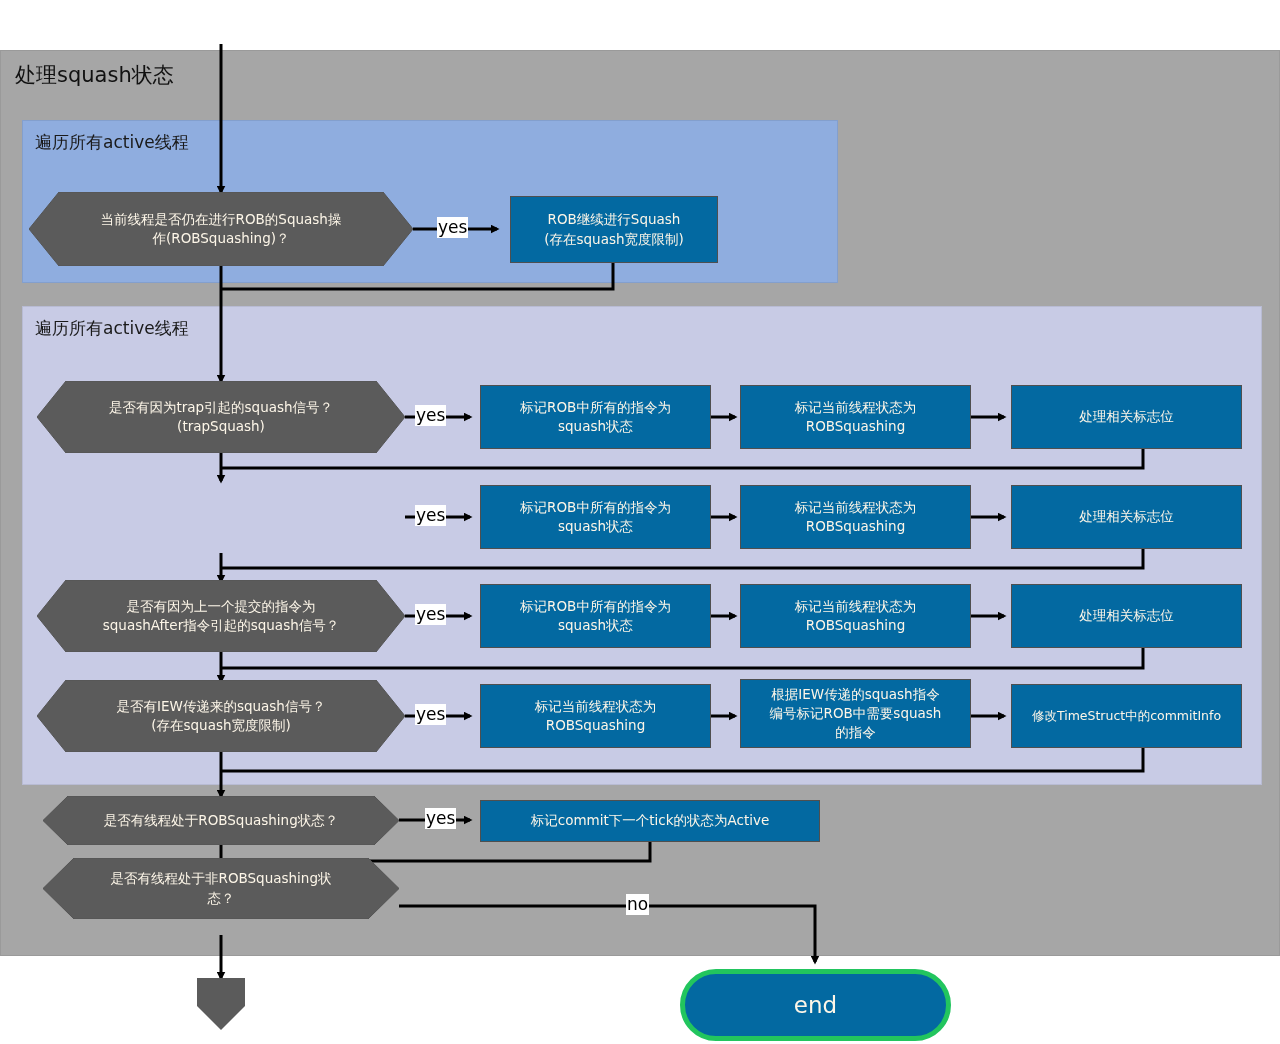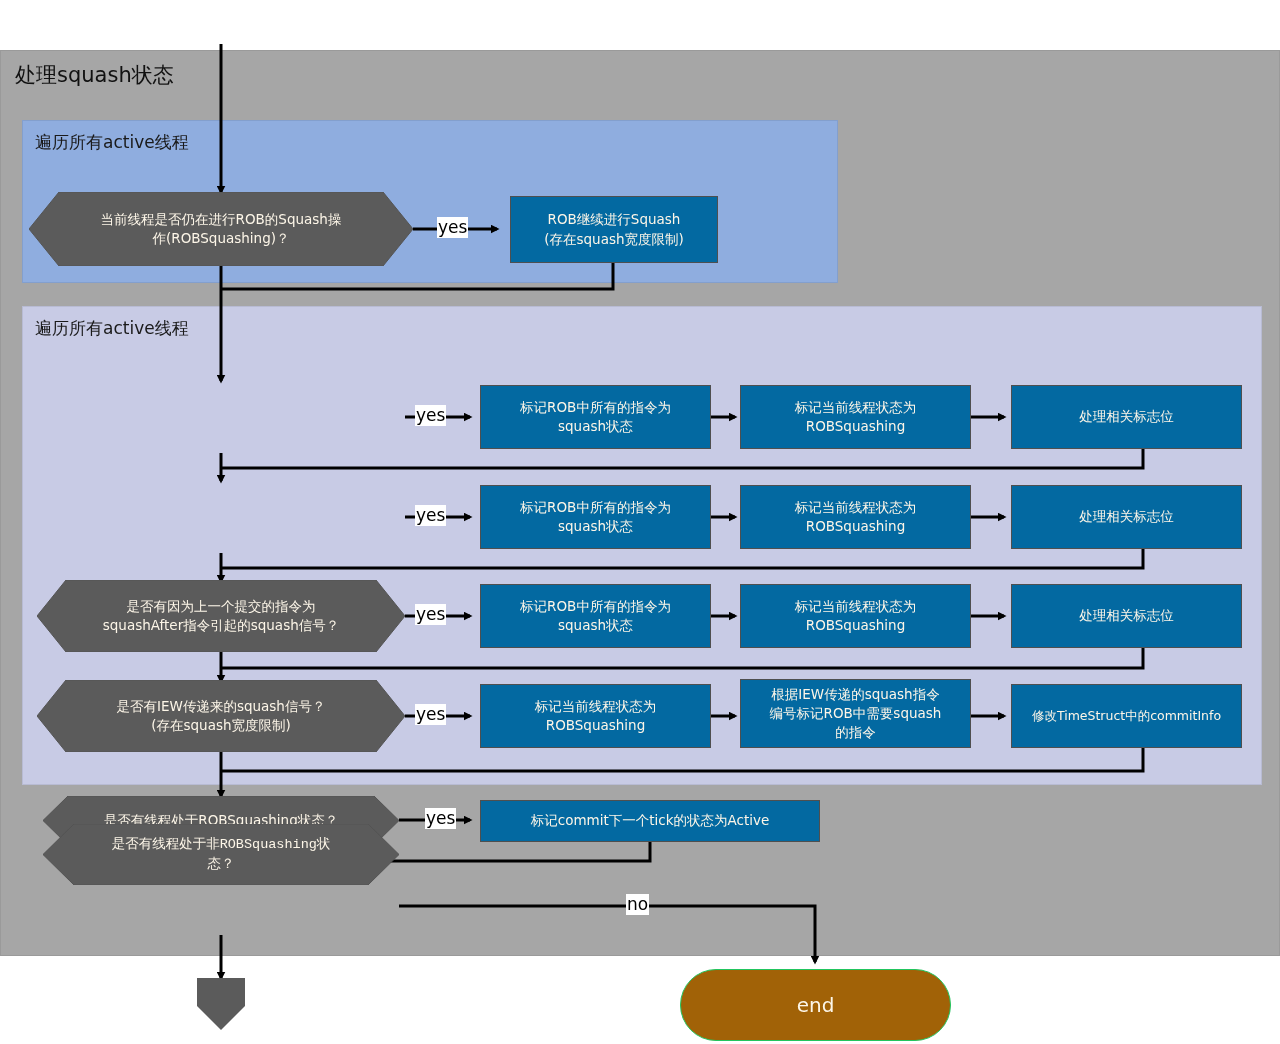--- a/index.html
+++ b/index.html
@@ -39,22 +39,22 @@
     padding:2px 6px;
     border:1px solid #4f4f4f;
   }
   .node.process{}
   .node.stadium{
     border-radius:40px;
     background:#5b5b5b;
     border:1px solid #7a7a7a;
   }
   .node.stadium.dark{
-    background:#a16207;border:1px solid #22c55e;border-radius:44px;
-    font-size:20px;
+    background:#0369a1;border:5px solid #22c55e;border-radius:44px;
+    font-size:23px;
   }
   .node-text{display:block;}
 
   
   .hexwrap{position:absolute;}
   .hexwrap svg{position:absolute;left:0;top:0;}
   .hexlabel{
     position:absolute;left:0;top:0;width:100%;height:100%;
     display:flex;align-items:center;justify-content:center;
     text-align:center;color:#fdf6e8;font-size:13.5px;line-height:1.42;
@@ -169,20 +169,31 @@
     </div>
   </div>
 
   <div class="abs node process" style="left:510px;top:196px;width:208px;height:67px;">
     <span>
       <span>ROB继续进行Squash</span><br>
       <span>(存在squash宽度限制)</span>
     </span>
   </div>
 
+  <div class="hexwrap" style="left:37px;top:381px;width:368px;height:72px;">
+    <svg width="368" height="72" viewBox="0 0 368 72">
+      <polygon points="29,0 339,0 368,36 339,72 29,72 0,36" fill="#5b5b5b" stroke="#545454" stroke-width="1"></polygon>
+    </svg>
+    <div class="hexlabel">
+      <span>
+        <span>是否有因为trap引起的squash信号？</span><br>
+        <span>(trapSquash)</span>
+      </span>
+    </div>
+  </div>
   <div class="abs node process" style="left:480px;top:385px;width:231px;height:64px;">
     <span>
       <span>标记ROB中所有的指令为</span><br>
       <span>squash状态</span>
     </span>
   </div>
   <div class="abs node process" style="left:740px;top:385px;width:231px;height:64px;">
     <span>
       <span>标记当前线程状态为</span><br>
       <span>ROBSquashing</span>
@@ -268,21 +279,21 @@
       <polygon points="25,0 331,0 356,24.5 331,49 25,49 0,24.5" fill="#5b5b5b" stroke="#545454" stroke-width="1"></polygon>
     </svg>
     <div class="hexlabel" style="padding:0 26px;">
       <span>是否有线程处于ROBSquashing状态？</span>
     </div>
   </div>
   <div class="abs node process" style="left:480px;top:800px;width:340px;height:42px;">
     <span>标记commit下一个tick的状态为Active</span>
   </div>
 
-  <div class="hexwrap" style="left:43px;top:824px;width:356px;height:61px;font-family:Liberation Mono, monospace;">
+  <div class="hexwrap" style="left:43px;top:858px;width:356px;height:61px;">
     <svg width="356" height="61" viewBox="0 0 356 61">
       <polygon points="31,0 325,0 356,30.5 325,61 31,61 0,30.5" fill="#5b5b5b" stroke="#545454" stroke-width="1"></polygon>
     </svg>
     <div class="hexlabel" style="padding:0 30px;">
       <span>
         <span>是否有线程处于非ROBSquashing状</span><br>
         <span>态？</span>
       </span>
     </div>
   </div>

